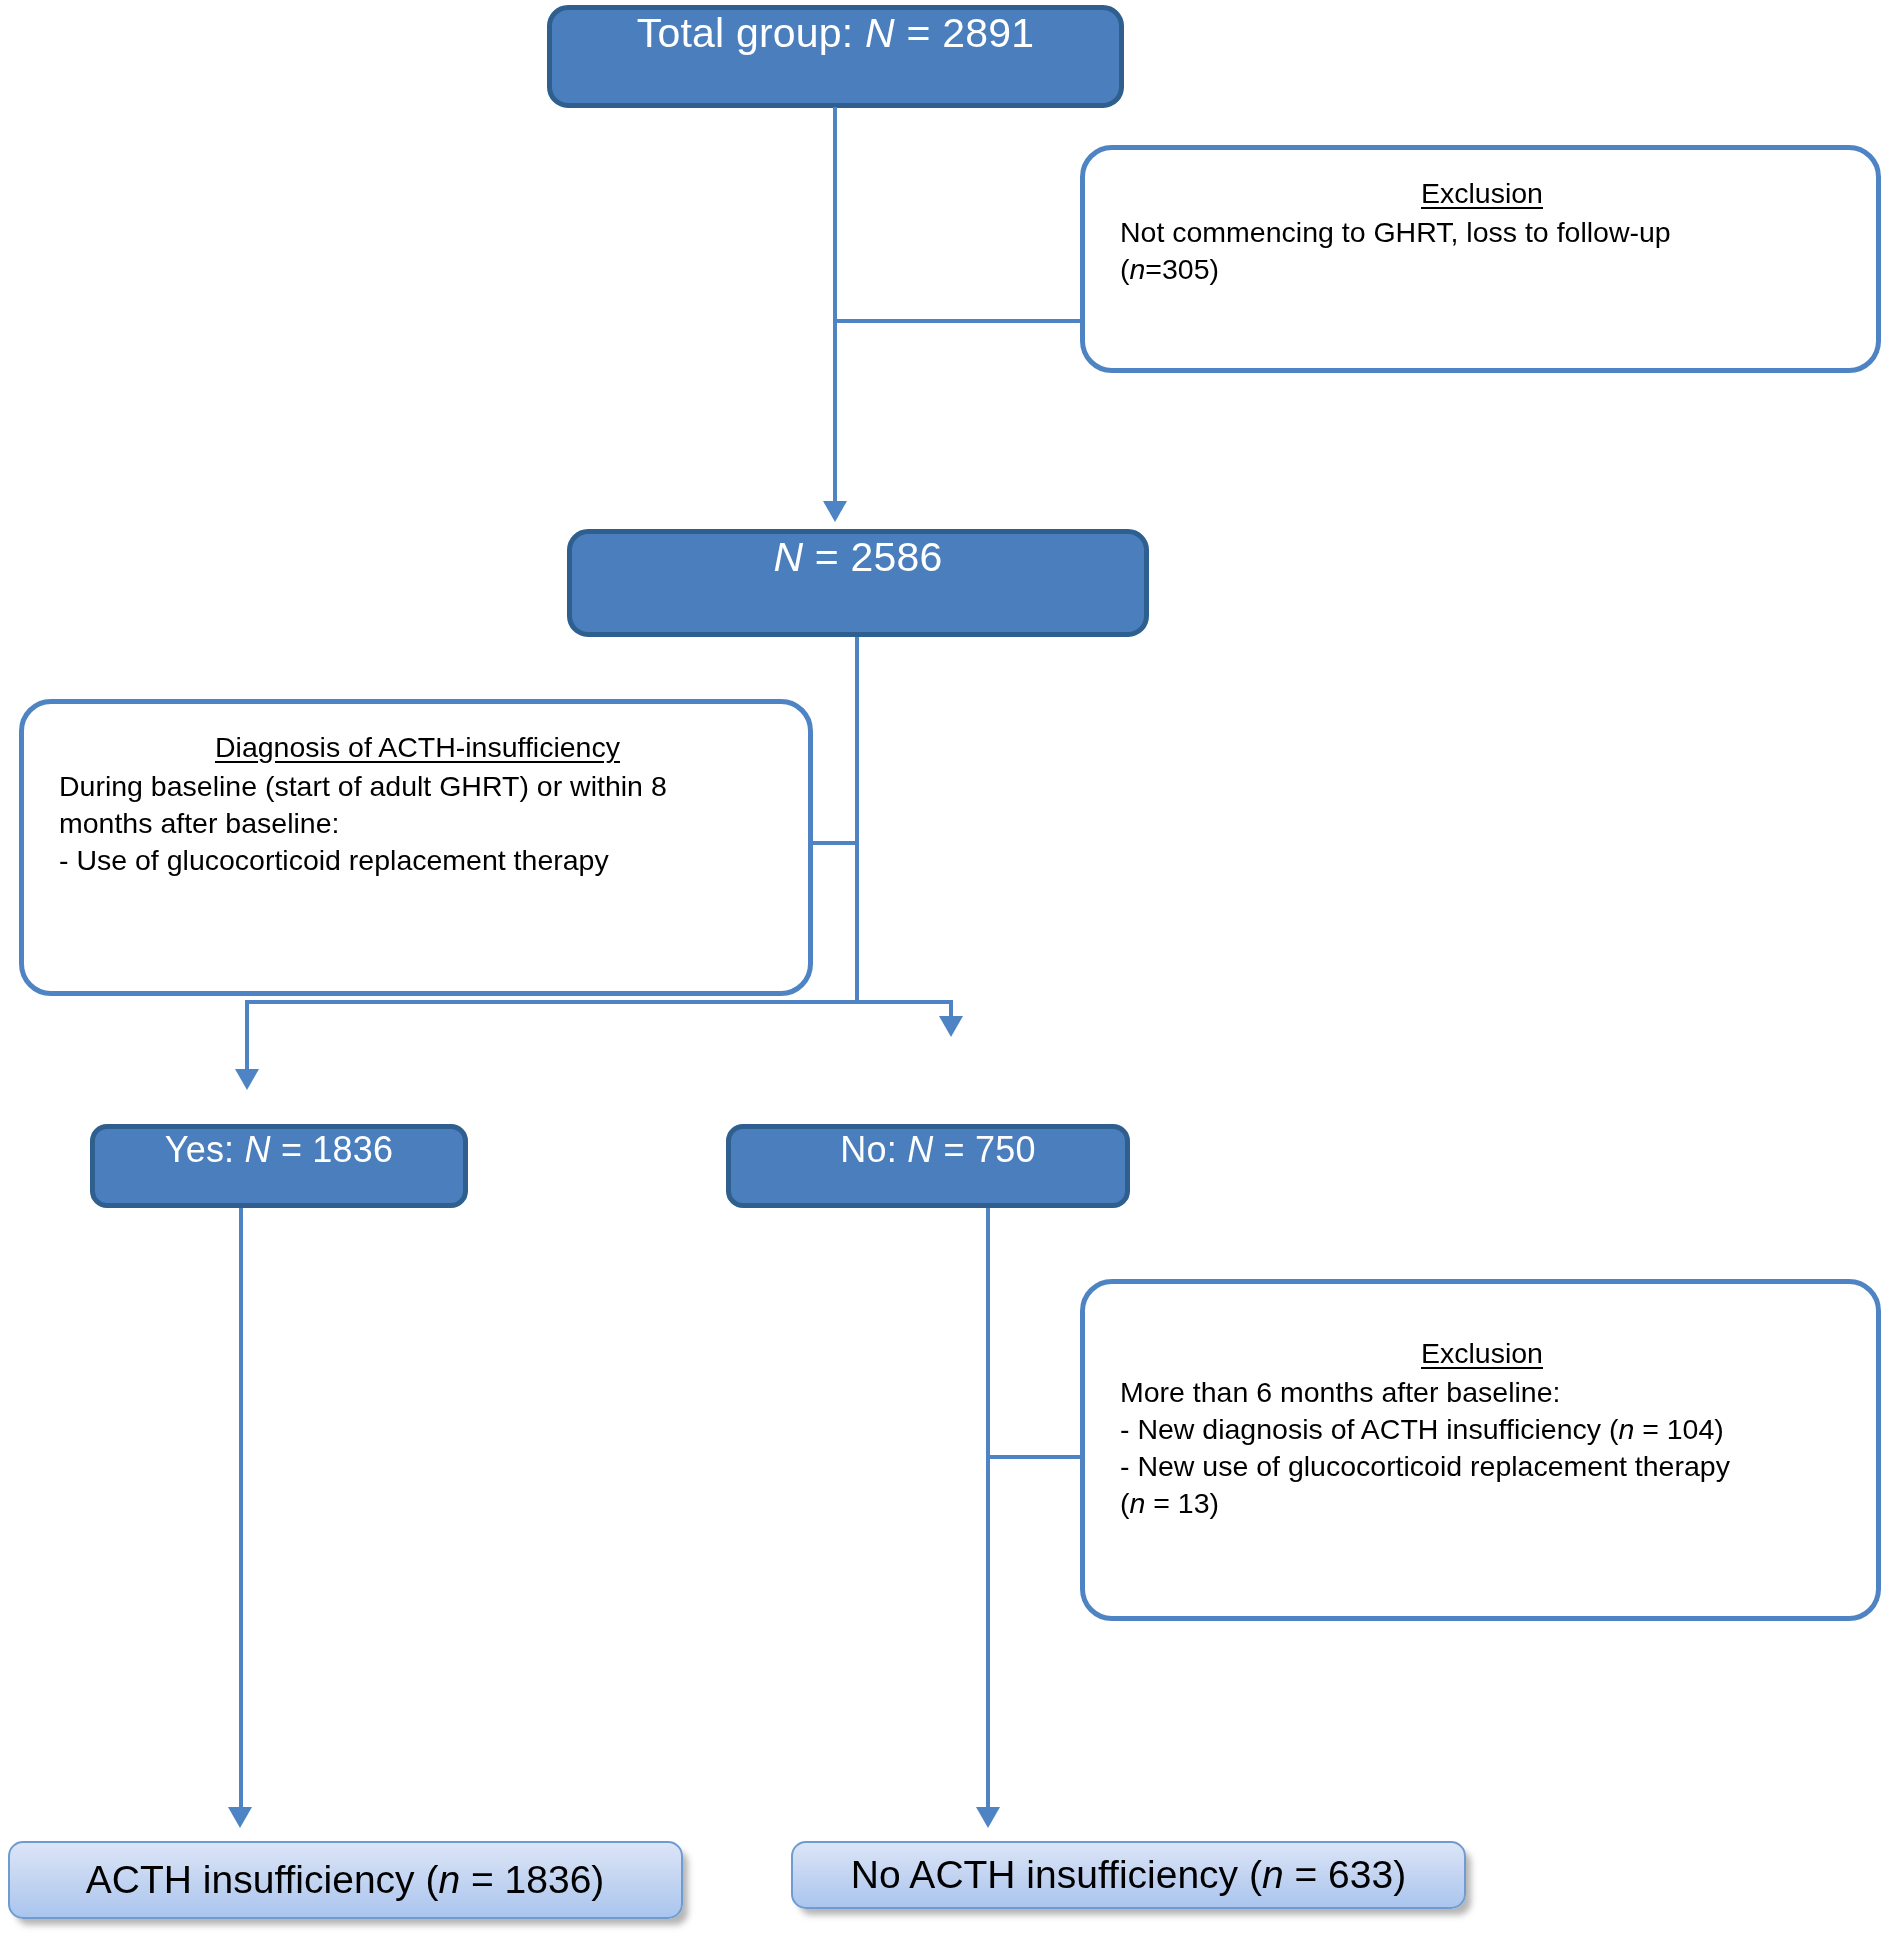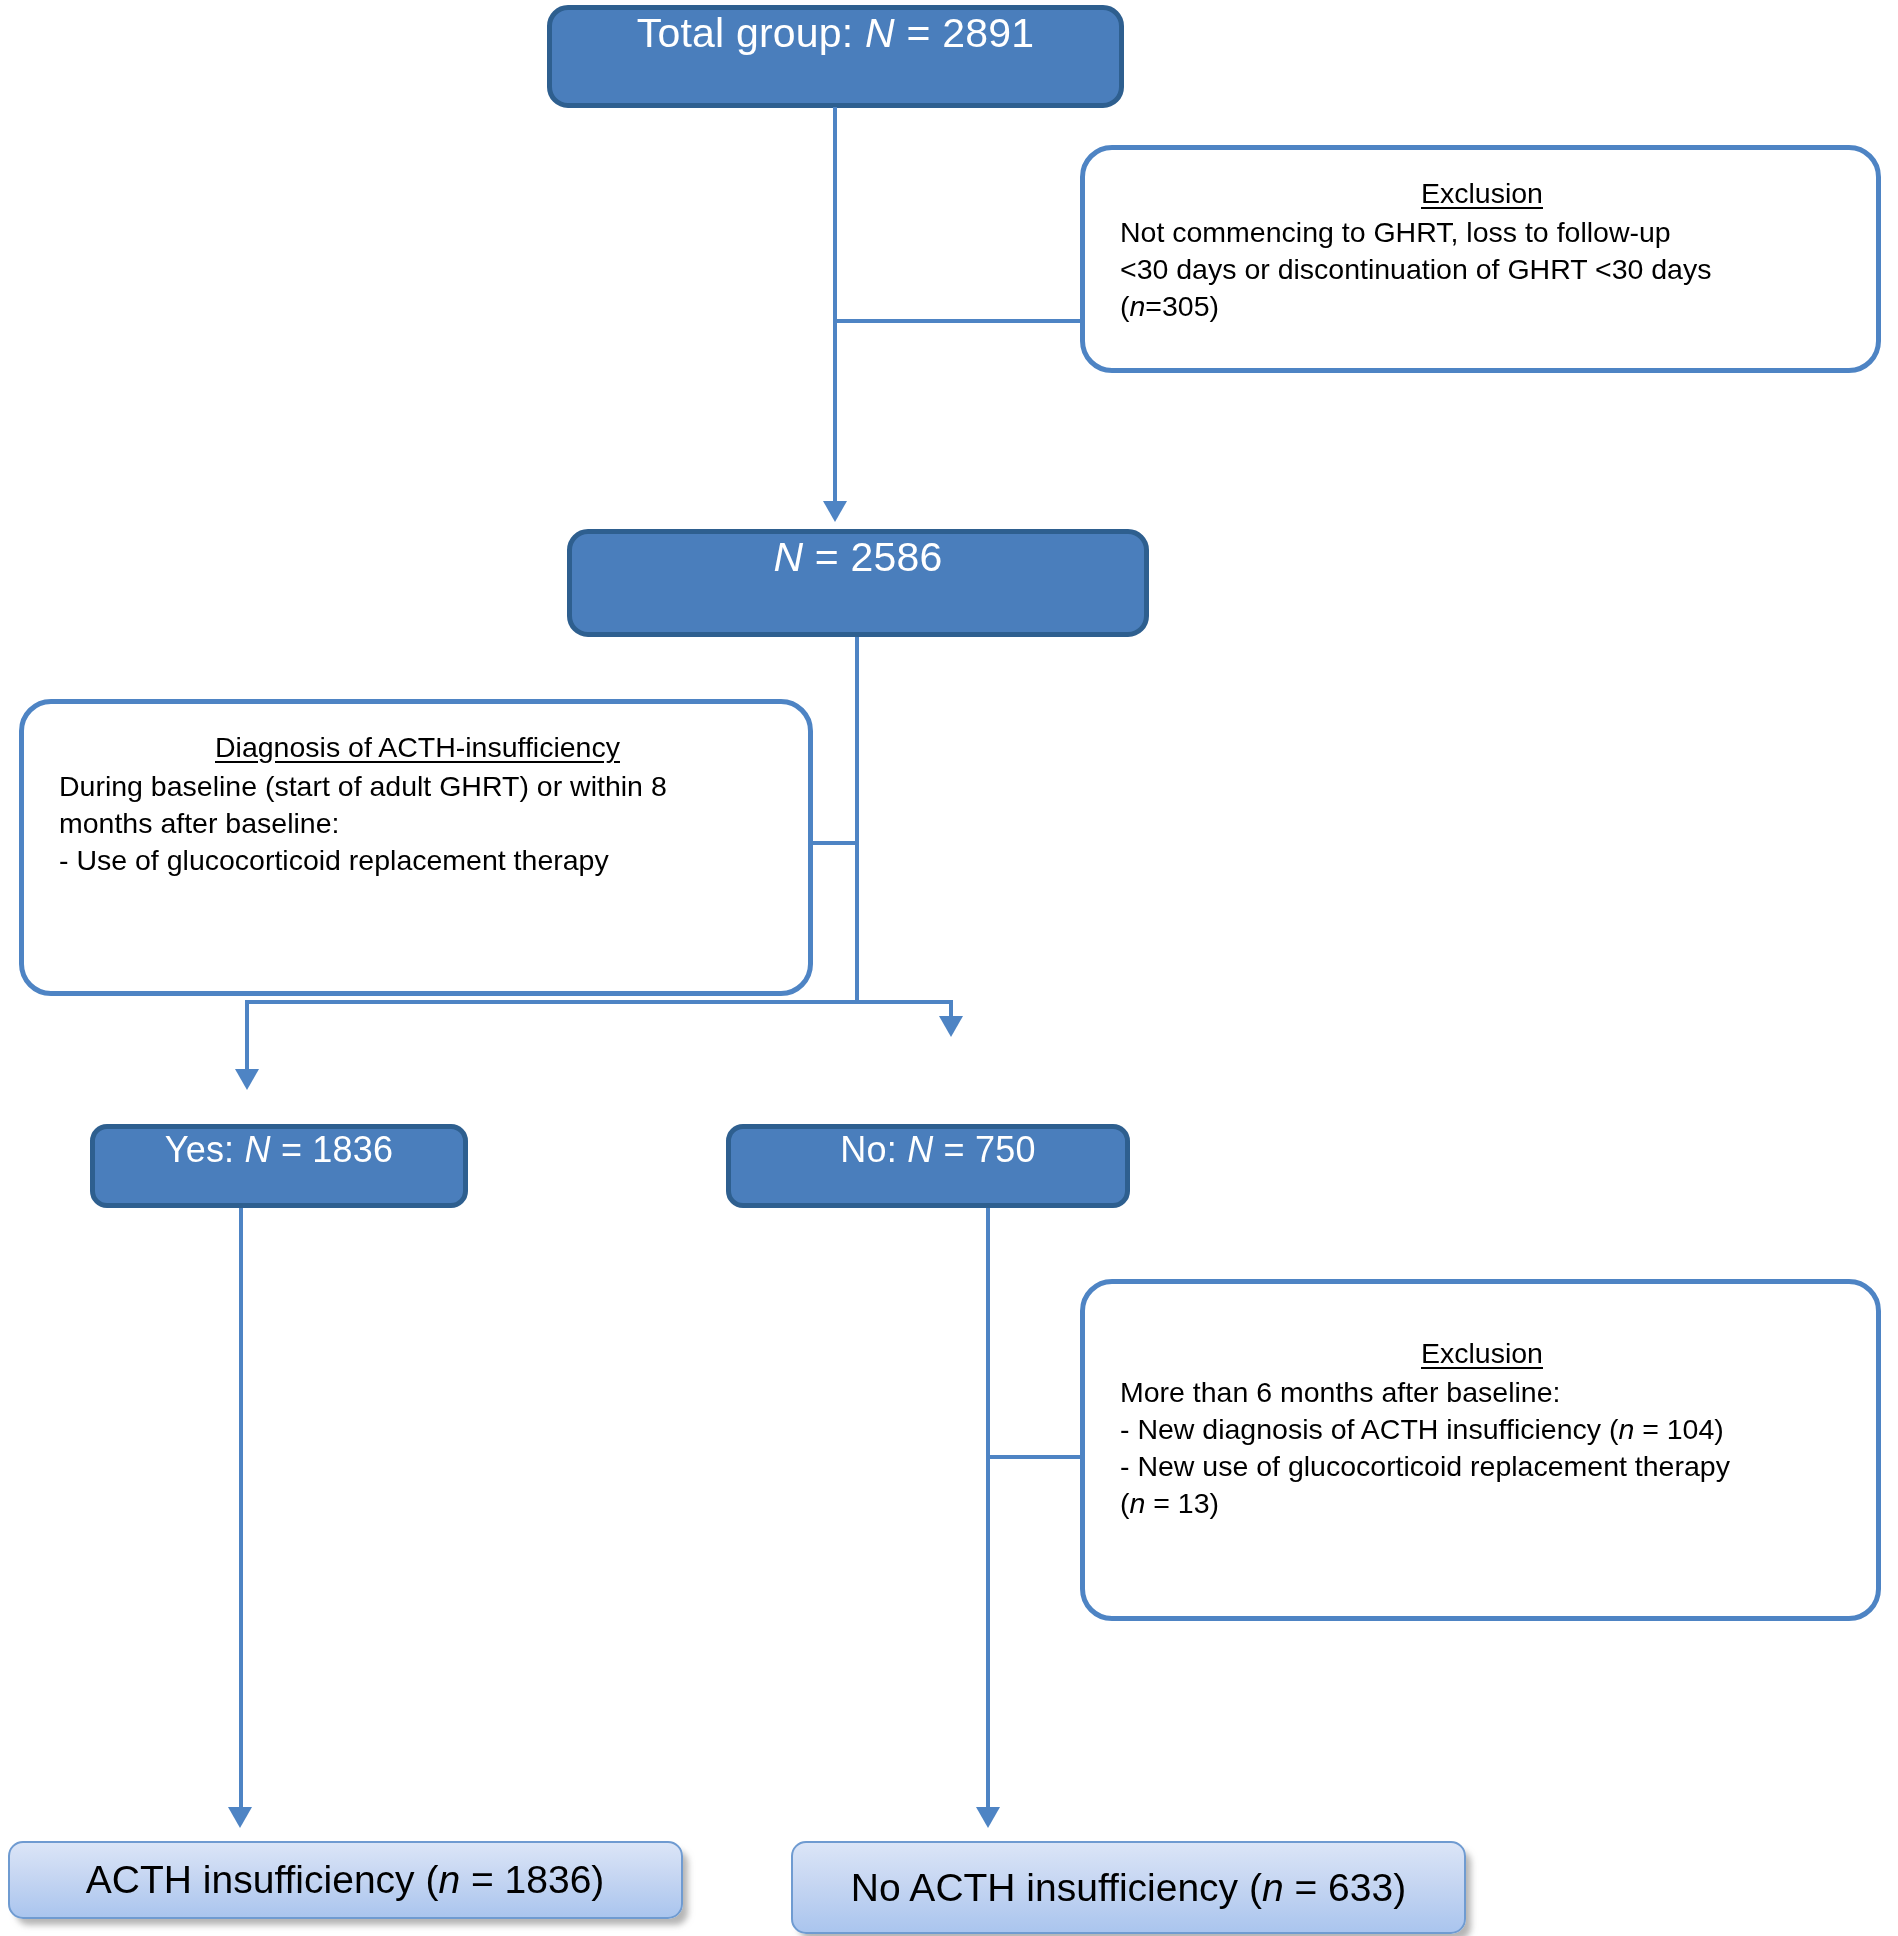--- a/index.html
+++ b/index.html
@@ -102,21 +102,20 @@
 
   <div class="vline" style="left:833px; top:107px; height:399px;"></div>
   <div class="arrowhead" style="left:823px; top:501px;"></div>
 
   <div class="hline" style="left:833px; top:319px; width:249px;"></div>
 
   <div class="notebox" style="left:1080px; top:145px; width:801px; height:228px; font-size:28.5px;">
     <div class="inner">
       <span class="note-title">Exclusion</span>
       <span class="note-line">Not commencing to GHRT, loss to follow-up</span>
-      <span class="note-line">&lt;30 days or discontinuation of GHRT &lt;30 days</span>
       <span class="note-line"><span>(</span><span class="it">n</span><span>=</span><span>305</span><span>)</span></span>
     </div>
   </div>
 
   <div class="fillbox" style="left:567px; top:529px; width:582px; height:108px; font-size:41px;">
     <span>
       <span class="it">N</span><span> = </span><span>2586</span>
     </span>
   </div>
 
@@ -170,20 +169,20 @@
       <span class="note-line"><span>(</span><span class="it">n</span><span> = </span><span>13</span><span>)</span></span>
     </div>
   </div>
 
   <div class="termbox" style="left:7.6px; top:1841px; width:675px; height:78px; font-size:39px;">
     <span>
       <span>ACTH insufficiency (</span><span class="it">n</span><span> = </span><span>1836</span><span>)</span>
     </span>
   </div>
 
-  <div class="termbox" style="left:791px; top:1841px; width:675px; height:93px; font-size:39px;">
+  <div class="termbox" style="left:791px; top:1841px; width:675px; height:68px; font-size:39px;">
     <span>
       <span>No ACTH insufficiency (</span><span class="it">n</span><span> = </span><span>633</span><span>)</span>
     </span>
   </div>
 
 </div>
 
 
 </body></html>

